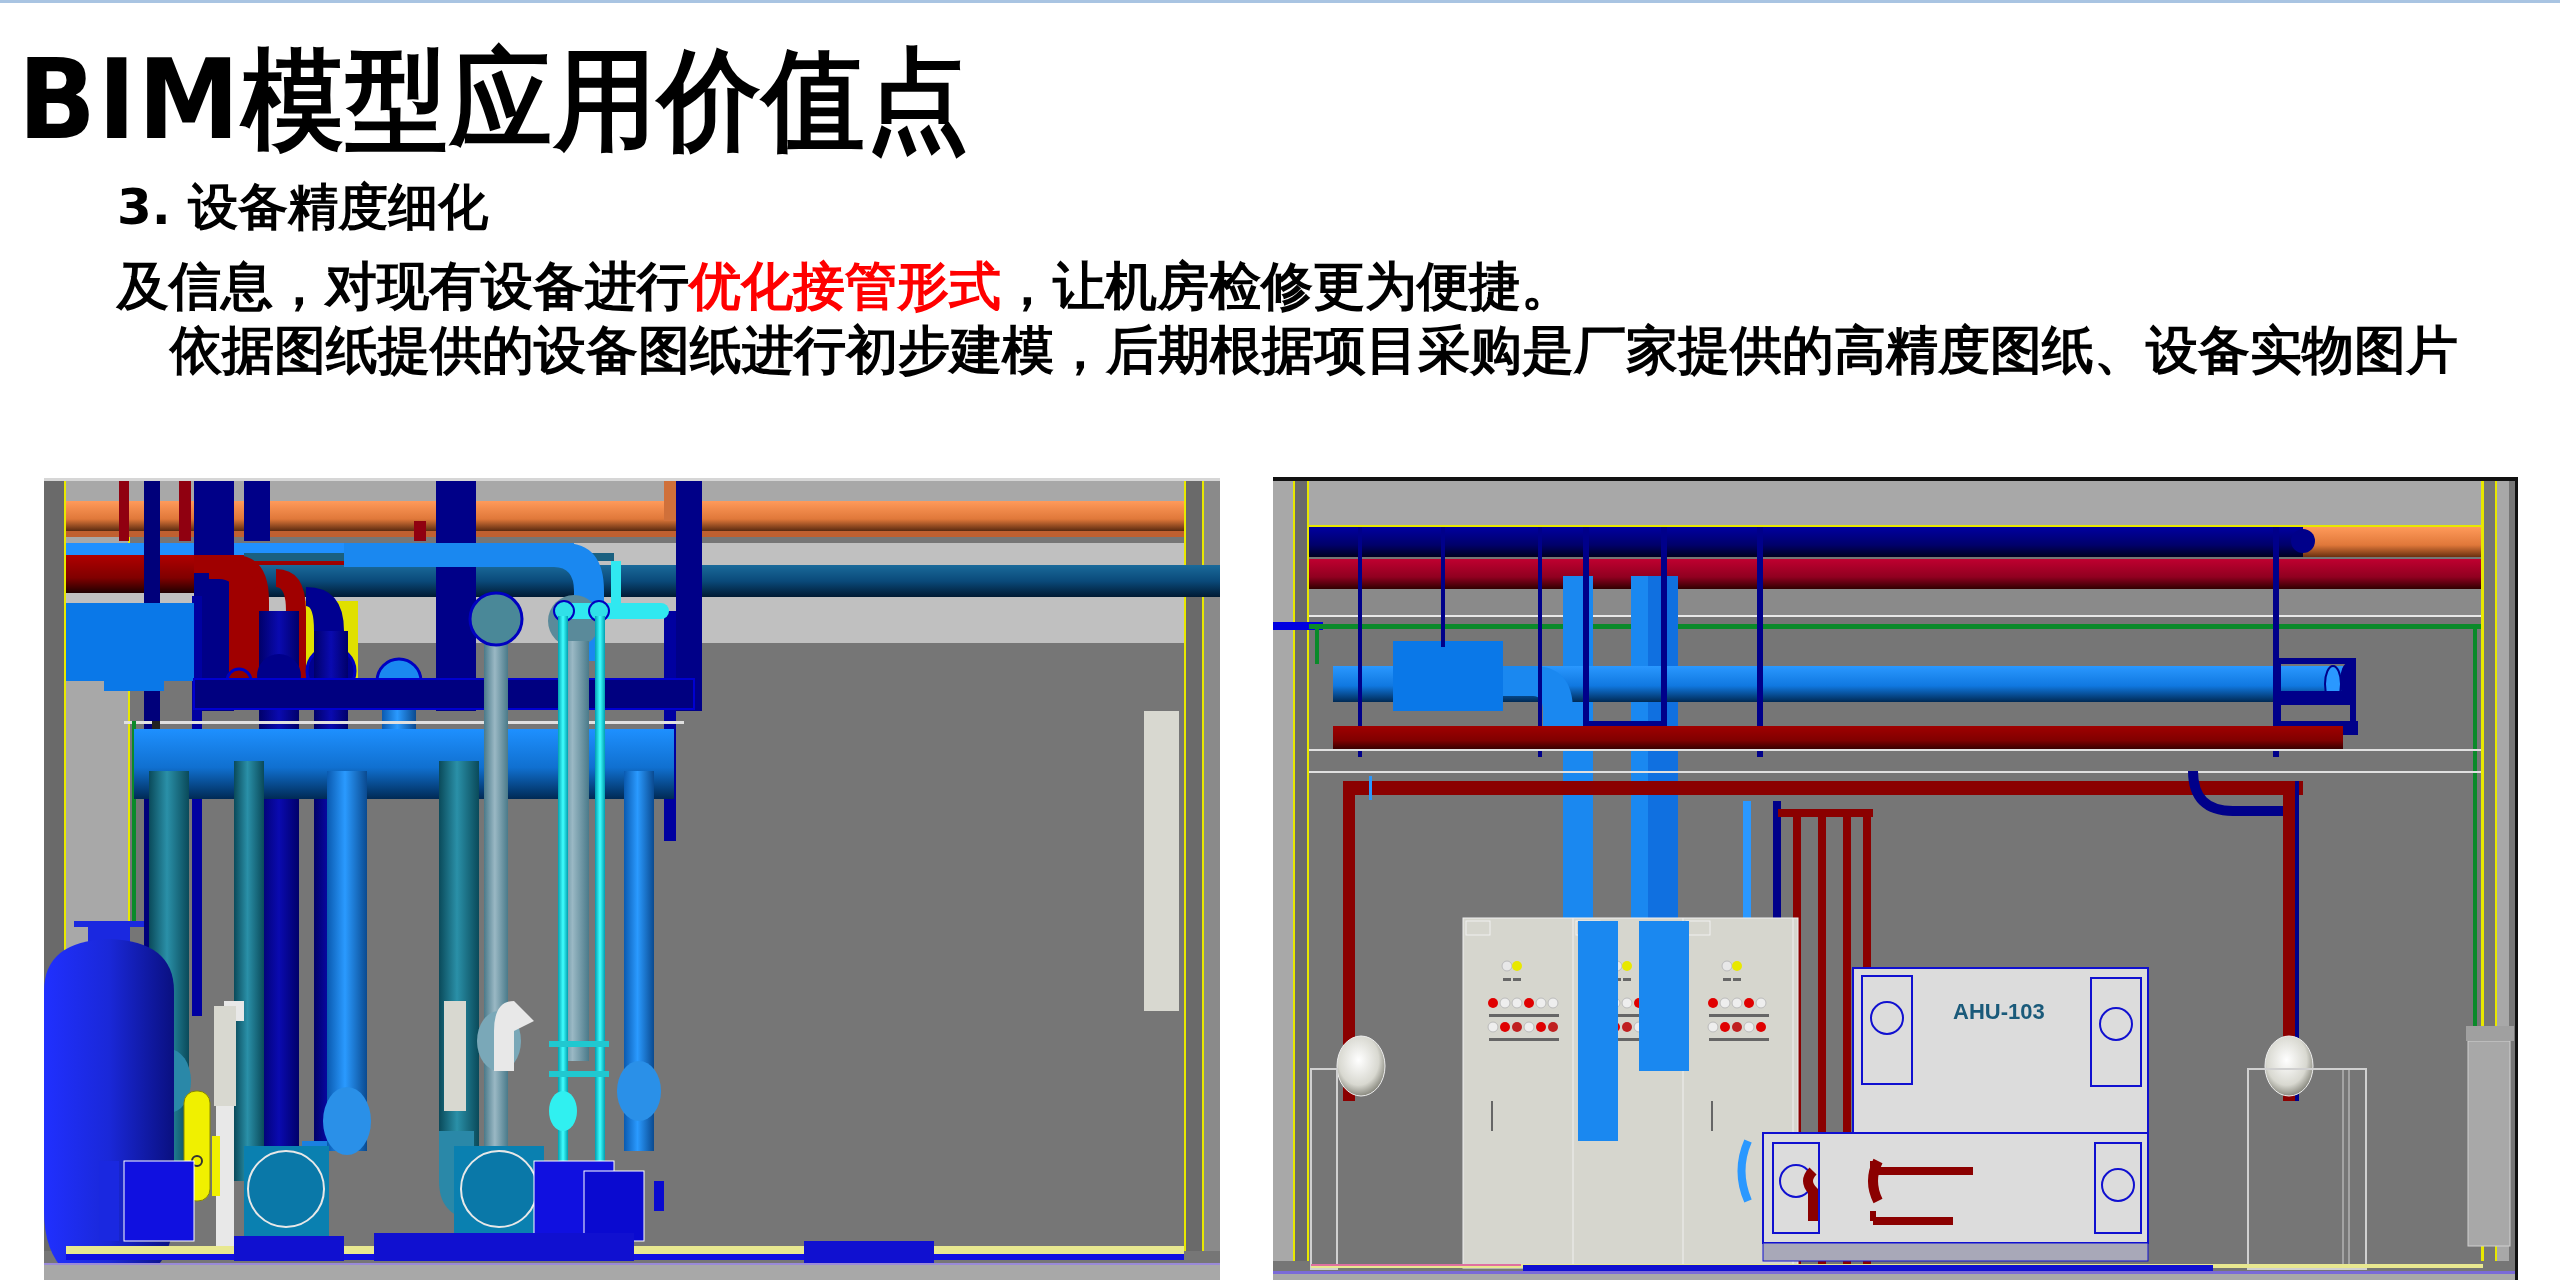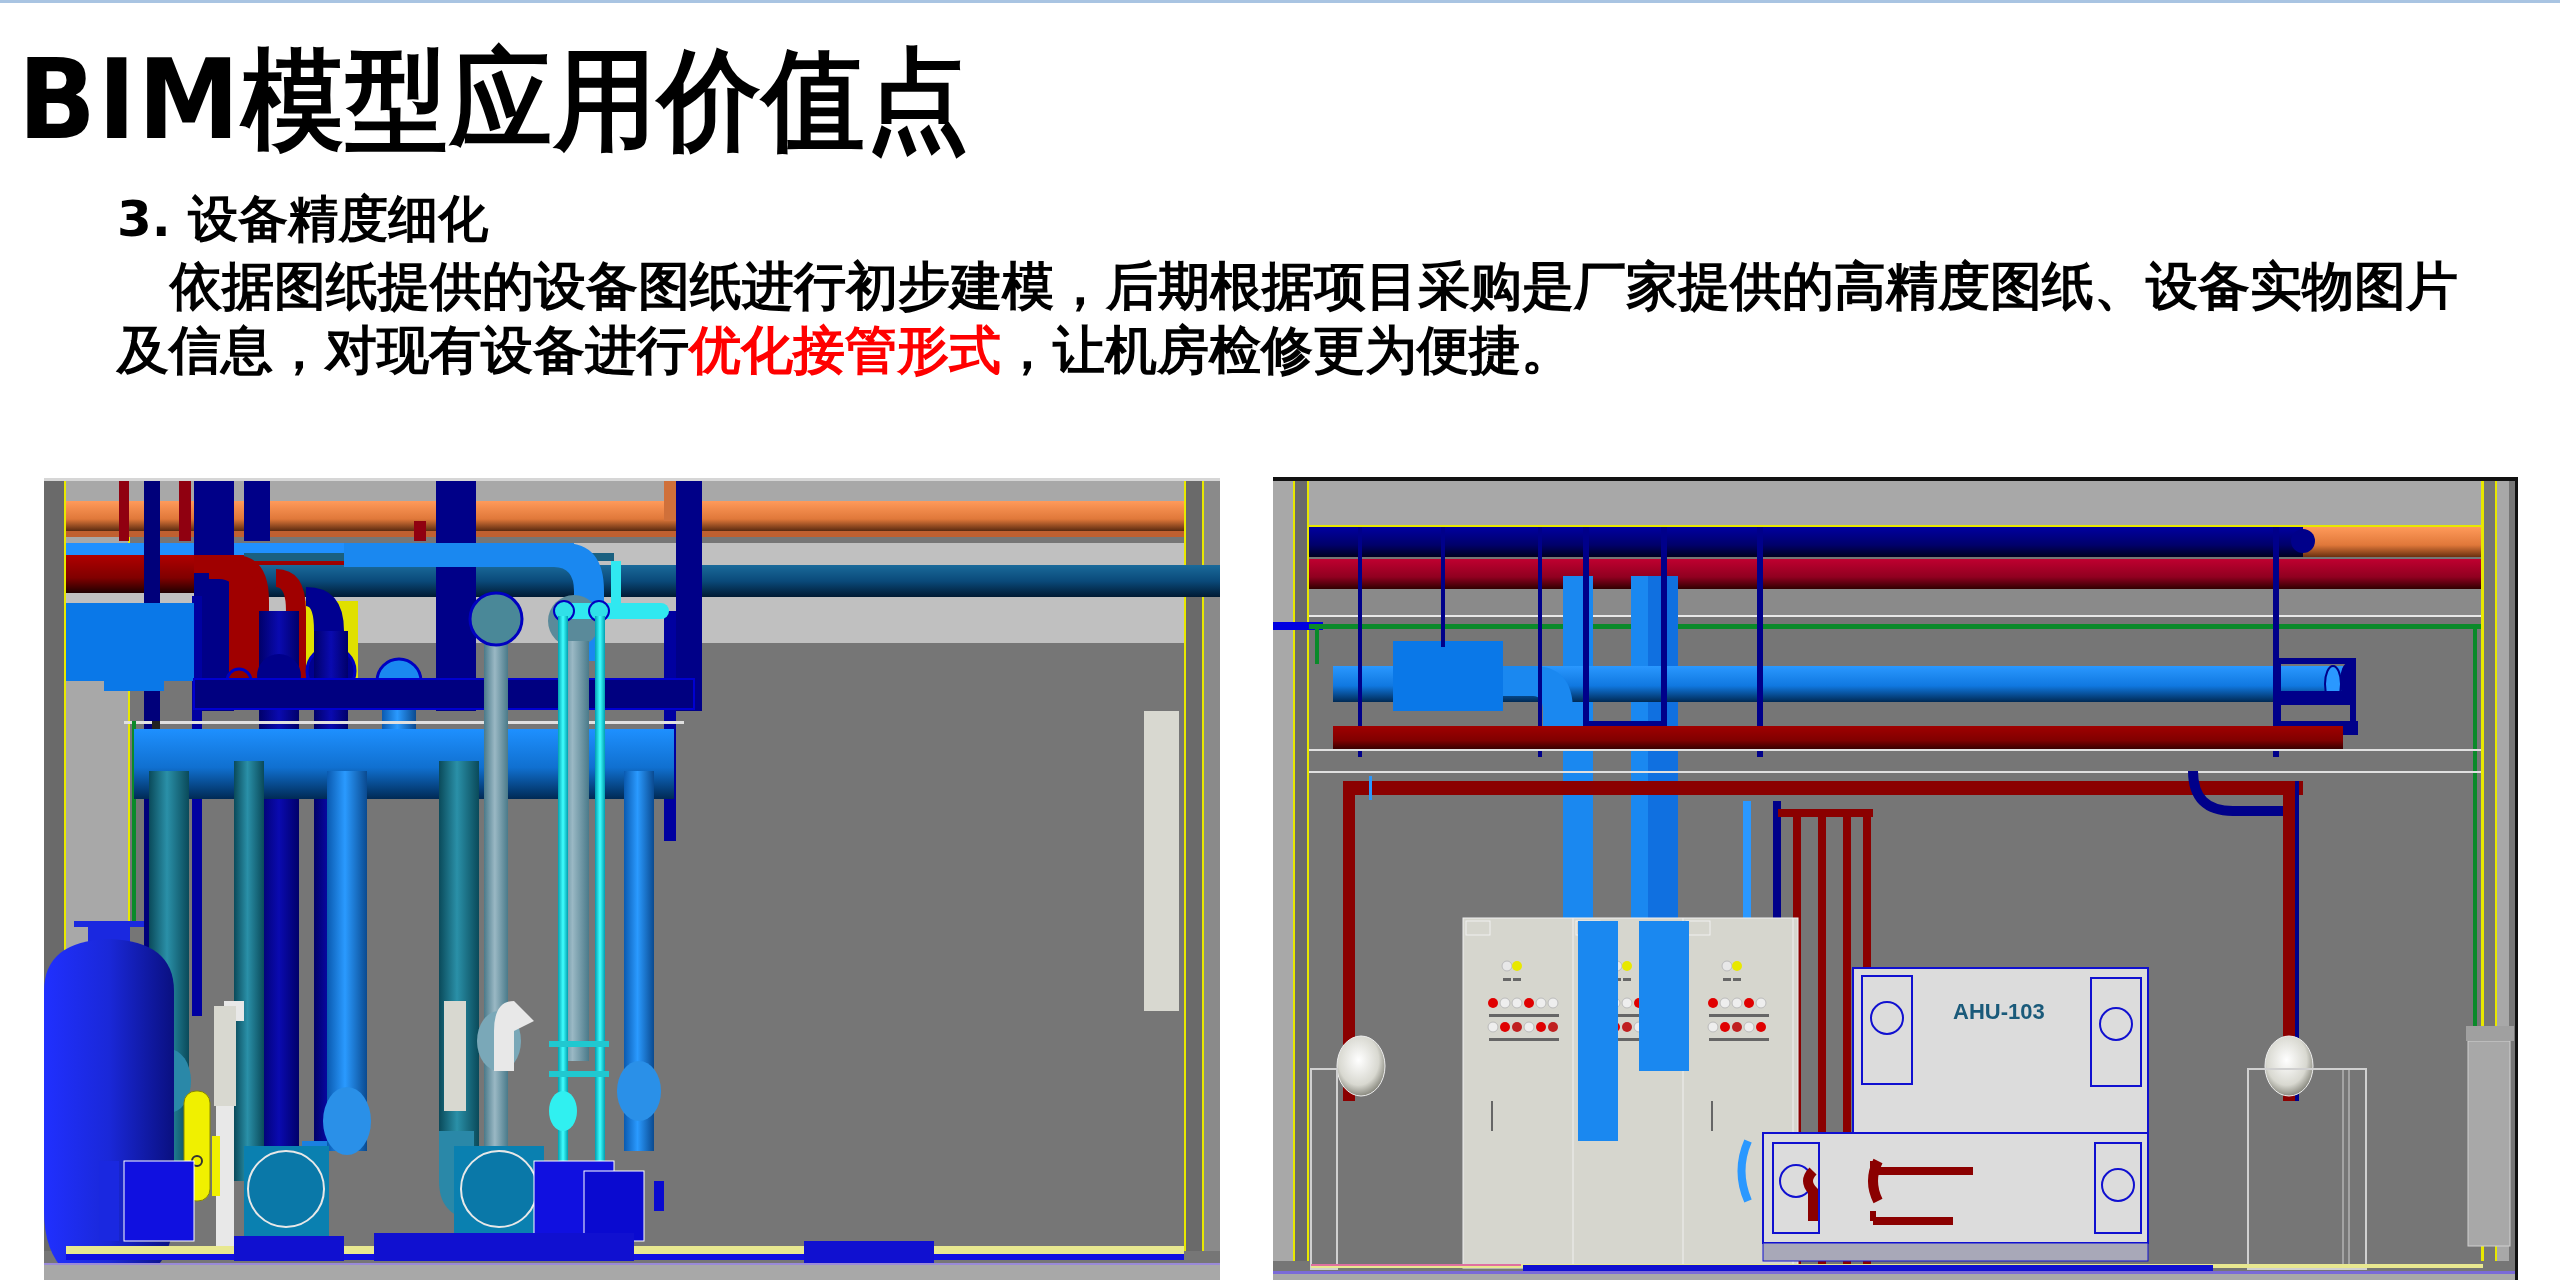--- a/index.html
+++ b/index.html
@@ -9,21 +9,21 @@
     font-family: "DejaVu Sans", "Liberation Sans", sans-serif;
   }
   .top-rule { position: absolute; left: 0; top: 0; width: 2560px; height: 3px; background: #a9c4e2; }
   .slide-title {
     position: absolute; left: 18px; top: 40px;
     font-size: 110px; font-weight: bold; color: #000; letter-spacing: 2px;
     line-height: 120px; white-space: nowrap;
     transform: scaleX(0.93); transform-origin: left top;
   }
   .section-heading {
-    position: absolute; left: 117px; top: 188px;
+    position: absolute; left: 117px; top: 176px;
     font-size: 50px; font-weight: bold; color: #000; line-height: 62px; white-space: nowrap;
   }
   .body-text {
     position: absolute; left: 117px; top: 254px; width: 2420px;
     font-size: 52px; font-weight: bold; color: #000; line-height: 64px;
   }
   .body-line { white-space: nowrap; display: block; }
   .indent { display: inline-block; width: 53px; }
   .hl { color: #ff0000; }
   .panel {
@@ -37,22 +37,22 @@
 </head>
 <body>
 
 <div class="top-rule"></div>
 
 <div class="slide-title">BIM模型应用价值点</div>
 
 <div class="section-heading">3. 设备精度细化</div>
 
 <div class="body-text">
+  <span class="body-line"><span>及信息，对现有设备进行</span><span class="hl">优化接管形式</span><span>，让机房检修更为便捷。</span></span>
   <span class="body-line"><span class="indent"></span><span>依据图纸提供的设备图纸进行初步建模，后期根据项目采购是厂家提供的高精度图纸、设备实物图片</span></span>
-  <span class="body-line"><span>及信息，对现有设备进行</span><span class="hl">优化接管形式</span><span>，让机房检修更为便捷。</span></span>
 </div>
 
 <div class="panel" id="left-panel">
   <svg width="1176" height="802" viewBox="0 0 1176 802">
     <defs>
       <linearGradient id="gOrange" x1="0" y1="0" x2="0" y2="1">
           <stop offset="0" stop-color="#ff9a5a"></stop>
           <stop offset="0.6" stop-color="#e0783a"></stop>
           <stop offset="1" stop-color="#5a2a10"></stop>
         </linearGradient>

